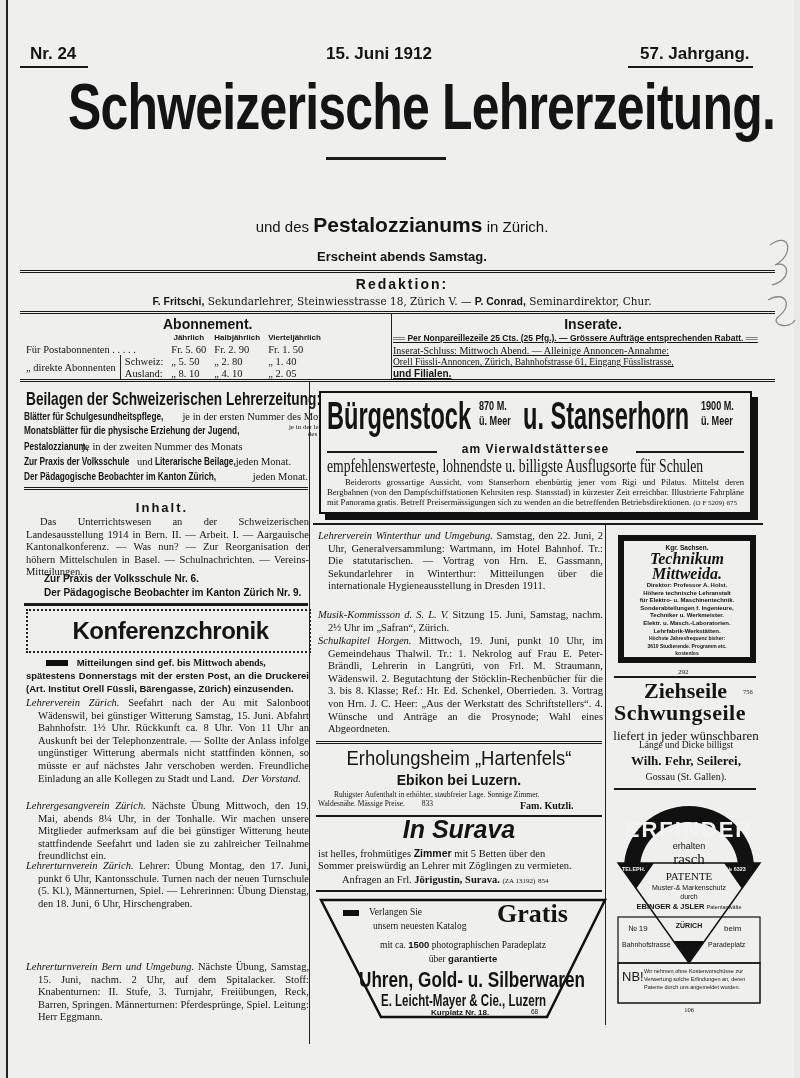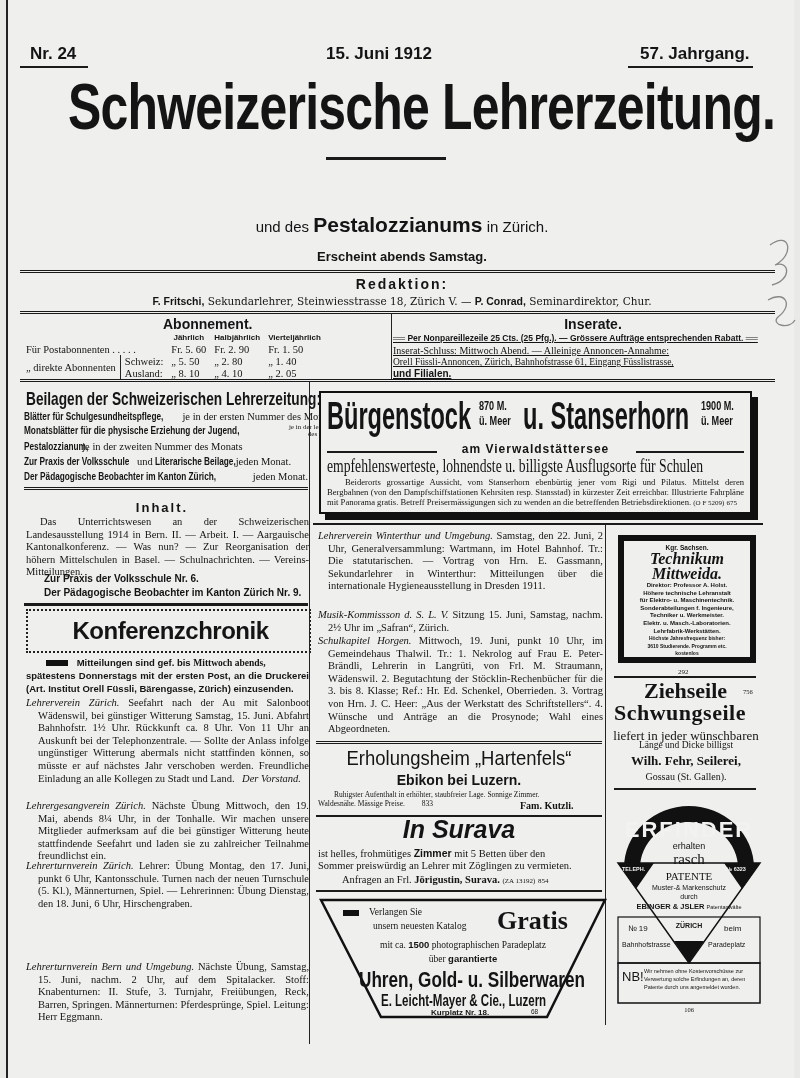--- a/index.html
+++ b/index.html
@@ -229,21 +229,21 @@
   <div class="rule" style="left:308px;top:890px;width:286px;"></div>
 
   <div class="abs gratis">
     <svg class="abs" style="left:0;top:0;" width="288" height="123">
       <polygon points="2,3 286,3 228,120 62,120" fill="none" stroke="#111" stroke-width="2.5"></polygon>
     </svg>
     <div class="abs serif" style="left:24px;top:10px;font-size:9.5px;white-space:nowrap;">
       <span style="display:inline-block;width:16px;height:6px;background:#111;vertical-align:middle;margin-right:10px;"></span><span>Verlangen Sie</span>
     </div>
     <div class="abs serif" style="left:54px;top:24px;font-size:9.5px;">unsern neuesten Katalog</div>
-    <div class="abs serif" style="left:178px;top:2px;font-size:26px;font-weight:bold;margin-top:7px;">Gratis</div>
+    <div class="abs serif" style="left:178px;top:2px;font-size:26px;font-weight:bold;">Gratis</div>
     <div class="abs serif cc" style="left:0;width:288px;top:42px;font-size:9.5px;">
       <span>mit ca.</span>
       <b class="sans">1500</b>
       <span>photographischen Paradeplatz</span>
     </div>
     <div class="abs serif cc" style="left:0;width:288px;top:56px;font-size:9.5px;">
       <span>über</span>
       <b class="sans">garantierte</b>
     </div>
     <div class="abs cond cc" style="left:40px;top:70px;font-size:22px;transform:scaleX(0.78);white-space:nowrap;">Uhren, Gold- u. Silberwaren</div>

